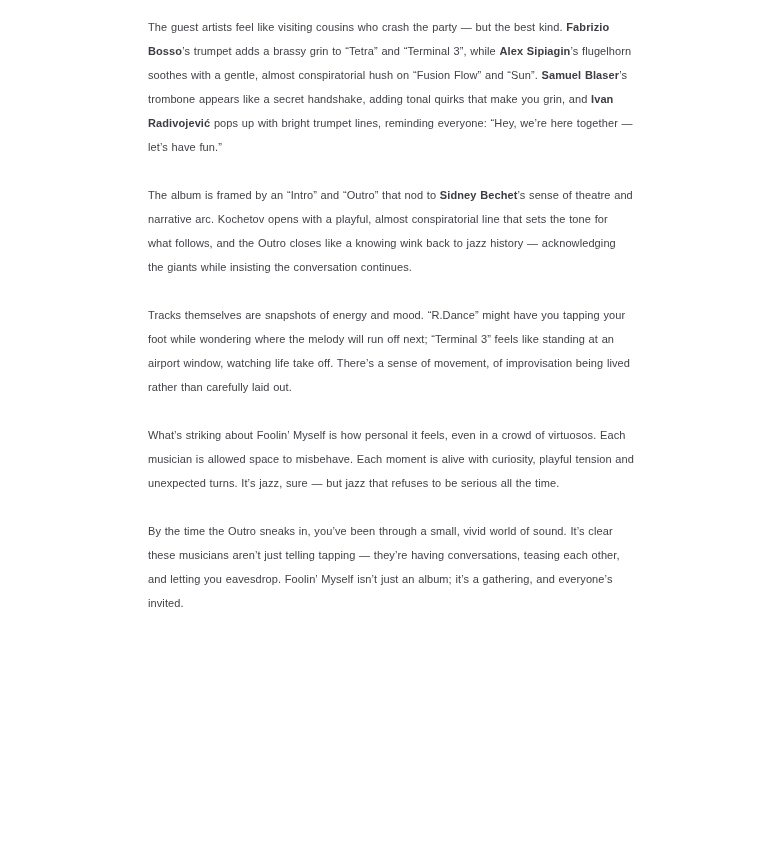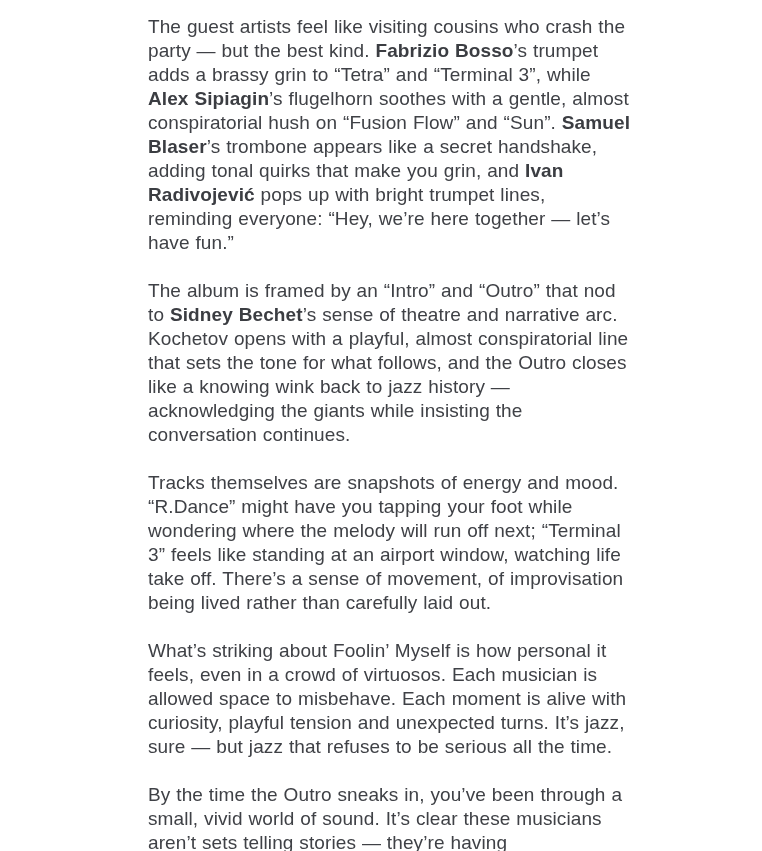--- a/index.html
+++ b/index.html
@@ -15,21 +15,21 @@
     overflow: hidden;
   }
   .content-column {
     position: absolute;
     left: 148px;
     top: 15px;
     width: 487px;
   }
   .para {
     margin: 0 0 24px 0;
-    font-size: 19px;
+    font-size: 11px;
     line-height: 24px;
     color: #3f4146;
     letter-spacing: 0.1px;
     word-spacing: 0.5px;
   }
   .para strong {
     font-weight: 700;
     color: #3b3d42;
   }
 </style>
@@ -39,15 +39,15 @@
 <article class="content-column">
 
   <p class="para"><span>The guest artists feel like visiting cousins who crash the party — but the best kind. </span><strong>Fabrizio Bosso</strong><span>’s trumpet adds a brassy grin to “Tetra” and “Terminal 3”, while </span><strong>Alex Sipiagin</strong><span>’s flugelhorn soothes with a gentle, almost conspiratorial hush on “Fusion Flow” and “Sun”. </span><strong>Samuel Blaser</strong><span>’s trombone appears like a secret handshake, adding tonal quirks that make you grin, and </span><strong>Ivan Radivojević</strong><span> pops up with bright trumpet lines, reminding everyone: “Hey, we’re here together — let’s have fun.”</span></p>
 
   <p class="para"><span>The album is framed by an “Intro” and “Outro” that nod to </span><strong>Sidney Bechet</strong><span>’s sense of theatre and narrative arc. Kochetov opens with a playful, almost conspiratorial line that sets the tone for what follows, and the Outro closes like a knowing wink back to jazz history — acknowledging the giants while insisting the conversation continues.</span></p>
 
   <p class="para"><span>Tracks themselves are snapshots of energy and mood. “R.Dance” might have you tapping your foot while wondering where the melody will run off next; “Terminal 3” feels like standing at an airport window, watching life take off. There’s a sense of movement, of improvisation being lived rather than carefully laid out.</span></p>
 
   <p class="para"><span>What’s striking about Foolin’ Myself is how personal it feels, even in a crowd of virtuosos. Each musician is allowed space to misbehave. Each moment is alive with curiosity, playful tension and unexpected turns. It’s jazz, sure — but jazz that refuses to be serious all the time.</span></p>
 
-  <p class="para"><span>By the time the Outro sneaks in, you’ve been through a small, vivid world of sound. It’s clear these musicians aren’t sets telling stories — they’re having conversations, teasing each other, and letting you eavesdrop. Foolin’ Myself isn’t just an album; it’s a gathering, and everyone’s invited.</span></p>
+  <p class="para"><span>By the time the Outro sneaks in, you’ve been through a small, vivid world of sound. It’s clear these musicians aren’t just telling tapping — they’re having conversations, teasing each other, and letting you eavesdrop. Foolin’ Myself isn’t just an album; it’s a gathering, and everyone’s invited.</span></p>
 
 </article>
 
 </body></html>

